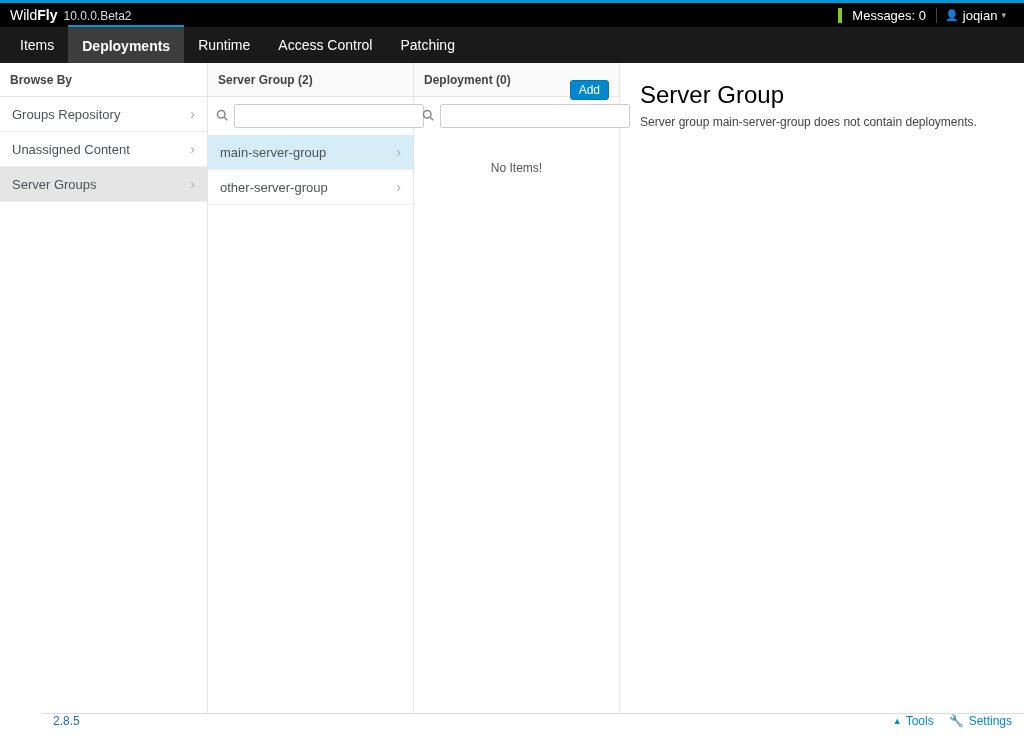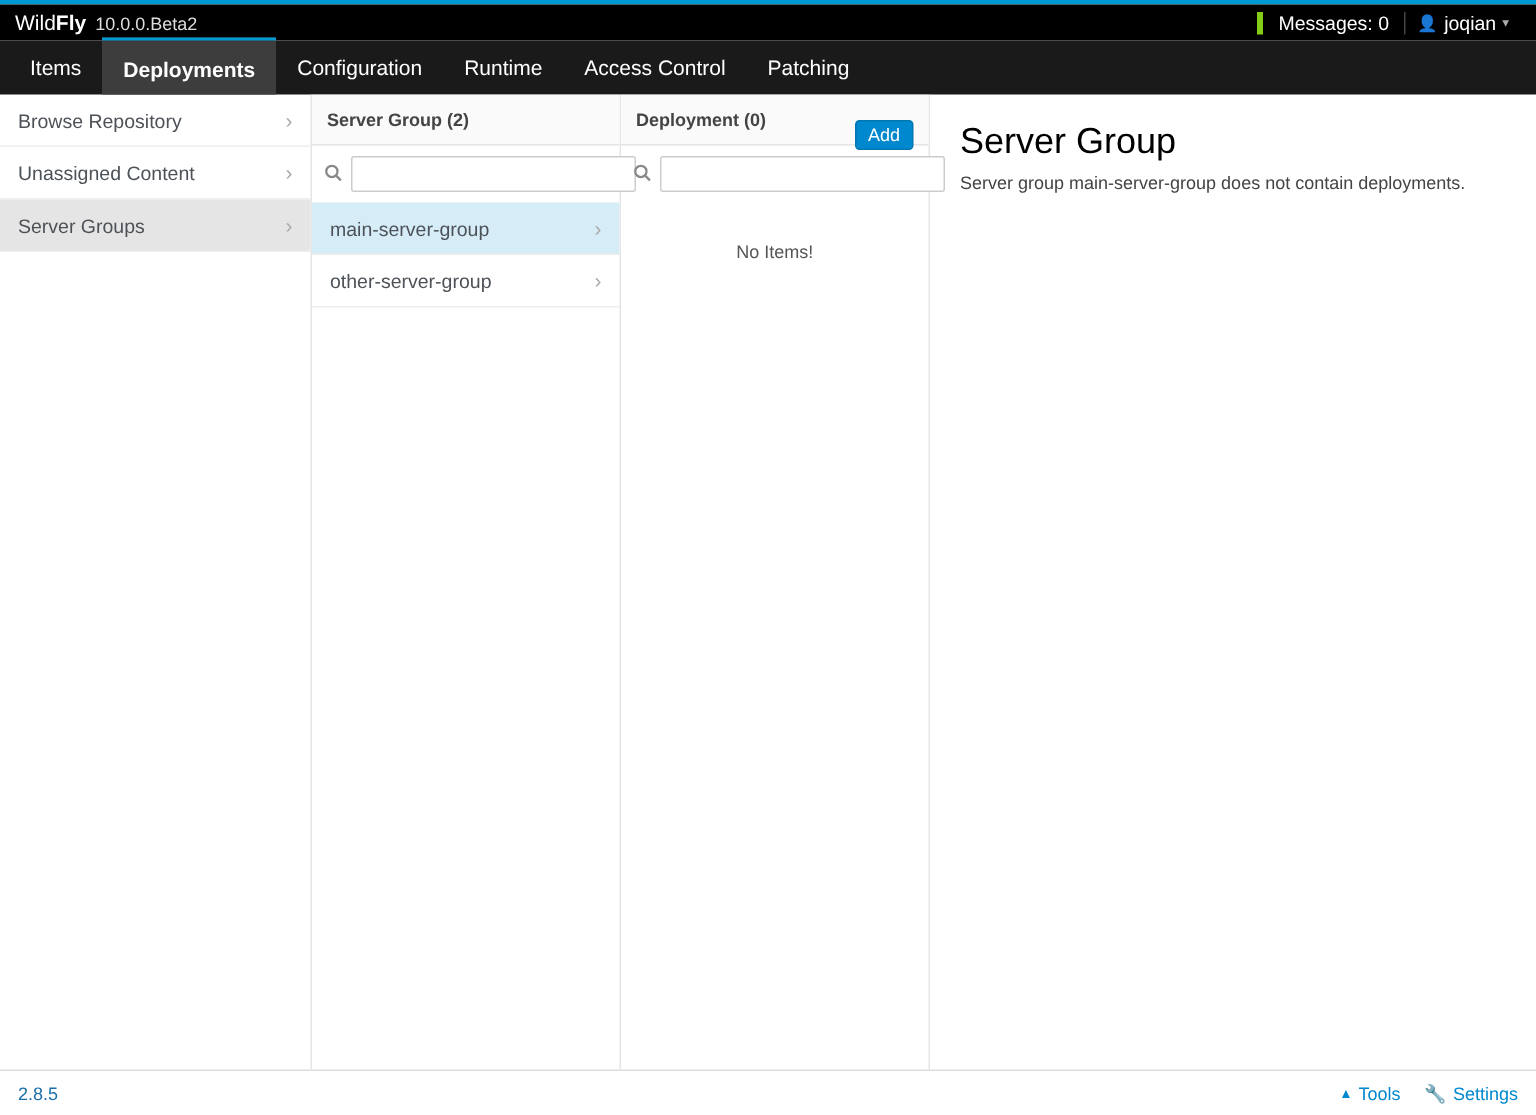--- a/index.html
+++ b/index.html
@@ -43,21 +43,21 @@
     .list-item.selected-blue { background: #d6edf8; }
     .chevron { color: #aaa; font-size: 14px; }
 
     .no-items { text-align: center; color: #555; padding: 26px 0; font-size: 12px; }
 
     .btn-add { background: #0088ce; color: #fff; border: 1px solid #0077b3; border-radius: 3px; font-size: 12px; padding: 2px 8px; cursor: pointer; margin-top: 20px; }
 
     .detail-title { font-size: 24px; font-weight: 300; color: #000000; margin-top: 8px; margin-bottom: 6px; }
     .detail-text { font-size: 12px; color: #444; }
 
-    .footer { height: 30px; border-top: 1px solid #ddd; display: flex; align-items: center; justify-content: space-between; padding: 0 12px; background: #fff; font-size: 12px; }
+    .footer { height: 30px; border-top: 1px solid #ddd; display: flex; align-items: flex-start; justify-content: space-between; padding: 0 12px; background: #fff; font-size: 12px; margin-left: 41px; }
     .footer-version { color: #1b6fa8; }
     .footer-links { display: flex; gap: 16px; }
     .footer-link { color: #0088ce; cursor: pointer; display: flex; align-items: center; gap: 4px; }
     .footer-link .tri { font-size: 9px; }
     .wrench { font-size: 12px; }
   </style>
 </head>
 <body>
 
 <div class="accent-bar"></div>
@@ -76,32 +76,32 @@
       <span class="user-icon">👤</span>
       <span>joqian</span>
       <span class="caret-down">▾</span>
     </div>
   </div>
 </div>
 
 <div class="navbar">
   <div class="nav-item">Items</div>
   <div class="nav-item active">Deployments</div>
-  <div class="nav-item">Configuration</div>
   <div class="nav-item">Runtime</div>
   <div class="nav-item">Access Control</div>
   <div class="nav-item">Patching</div>
 </div>
 
 <div class="main">
 
   <div class="col col-browse">
+    <div class="col-header">Browse By</div>
     <div class="list">
       <div class="list-item">
-        <span>Browse Repository</span>
+        <span>Groups Repository</span>
         <span class="chevron">›</span>
       </div>
       <div class="list-item">
         <span>Unassigned Content</span>
         <span class="chevron">›</span>
       </div>
       <div class="list-item selected">
         <span>Server Groups</span>
         <span class="chevron">›</span>
       </div>

